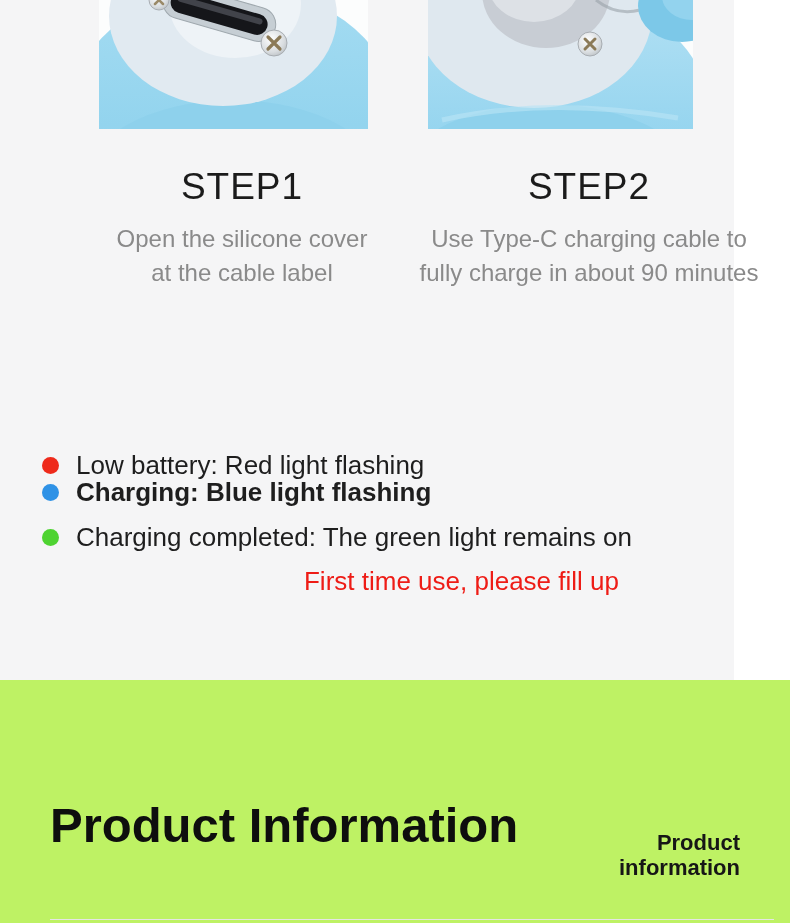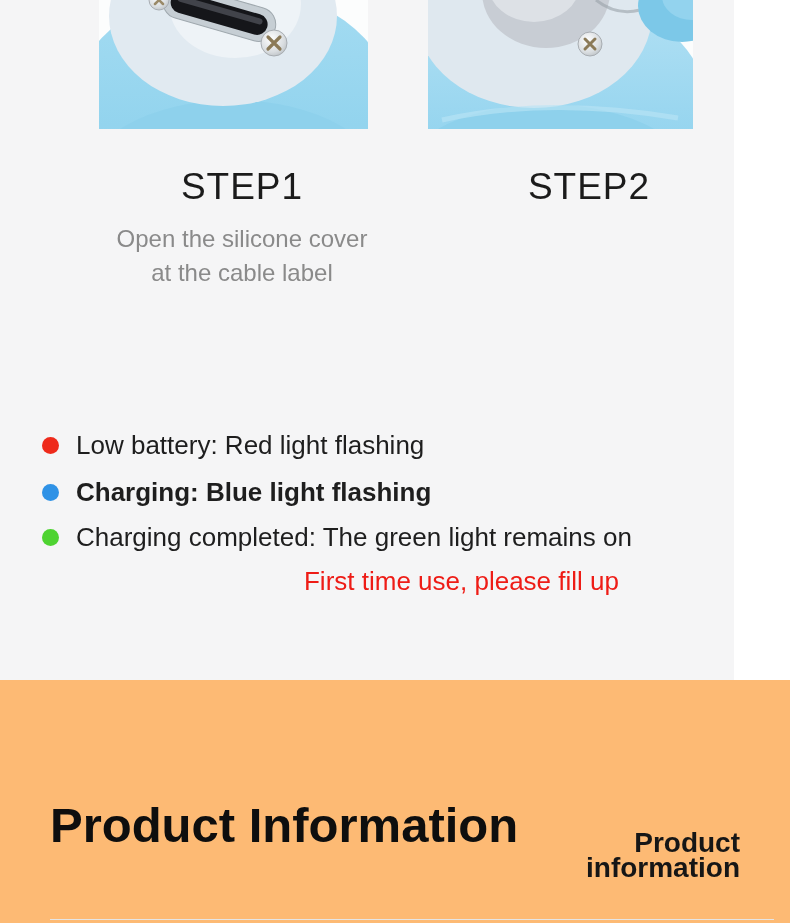--- a/index.html
+++ b/index.html
@@ -29,41 +29,41 @@
 
   .indicator {
     position:absolute; left:42px; height:30px;
     display:flex; align-items:center;
   }
   .indicator .dot {
     width:17px; height:17px; border-radius:50%;
     margin-right:17px; flex:none;
   }
   .indicator .label { font-size:26px; line-height:30px; color:#1e1e1e; white-space:nowrap; }
-  .ind-1 { top:430px; }
+  .ind-1 { top:450px; }
   .ind-2 { top:477px;font-weight:bold; }
   .ind-3 { top:522px;align-items:center; }
 
   .note {
     position:absolute; top:558px; right:107px; margin:8px;
     font-size:26px; line-height:30px; white-space:nowrap;
   }
 
   .info-section {
     position:absolute; left:0; top:680px; width:790px; height:243px;
     background:#ffffff;
   }
   .info-title {
     position:absolute; left:50px; top:117px; margin:0;
     font-size:49px; line-height:56px; font-weight:700; color:#0e0e0e;
     white-space:nowrap;
   }
   .corner-label {
     position:absolute; right:50px; top:150px; text-align:right;
-    font-size:28px; line-height:25px; font-weight:700; color:#161616;
+    font-size:22px; line-height:25px; font-weight:700; color:#161616;
   }
   .corner-label span { display:block; white-space:nowrap; }
   .divider {
     position:absolute; left:50px; top:239px; width:724px; height:1px;
     background:#e5e5e5;
   }
 </style>
 </head>
 <body>
 
@@ -138,41 +138,45 @@
     <div class="step step-left">
       <h2 class="step-title">STEP1</h2>
       <p class="step-desc">
         <span>Open the silicone cover</span>
         <span>at the cable label</span>
       </p>
     </div>
 
     <div class="step step-right">
       <h2 class="step-title">STEP2</h2>
+      <p class="step-desc">
+        <span>Use Type-C charging cable to</span>
+        <span>fully charge in about 90 minutes</span>
+      </p>
     </div>
 
     <div class="indicator ind-1">
       <span class="dot" style="background: rgb(238, 42, 27);"></span>
       <span class="label">Low battery: Red light flashing</span>
     </div>
 
     <div class="indicator ind-2">
       <span class="dot" style="background: rgb(47, 146, 230);"></span>
       <span class="label">Charging: Blue light flashing</span>
     </div>
 
     <div class="indicator ind-3">
       <span class="dot" style="background: rgb(78, 211, 49);"></span>
       <span class="label">Charging completed: The green light remains on</span>
     </div>
 
     <p class="note" style="color: rgb(238, 28, 22);">First time use, please fill up</p>
   </section>
 
-  <section class="info-section" style="background: #fdba74;">
+  <section class="info-section" style="background: #bef264;">
     <h1 class="info-title">Product Information</h1>
     <div class="corner-label">
       <span>Product</span>
       <span>information</span>
     </div>
     <div class="divider" style="background: rgb(229, 229, 229);"></div>
   </section>
 
 </div>
 

